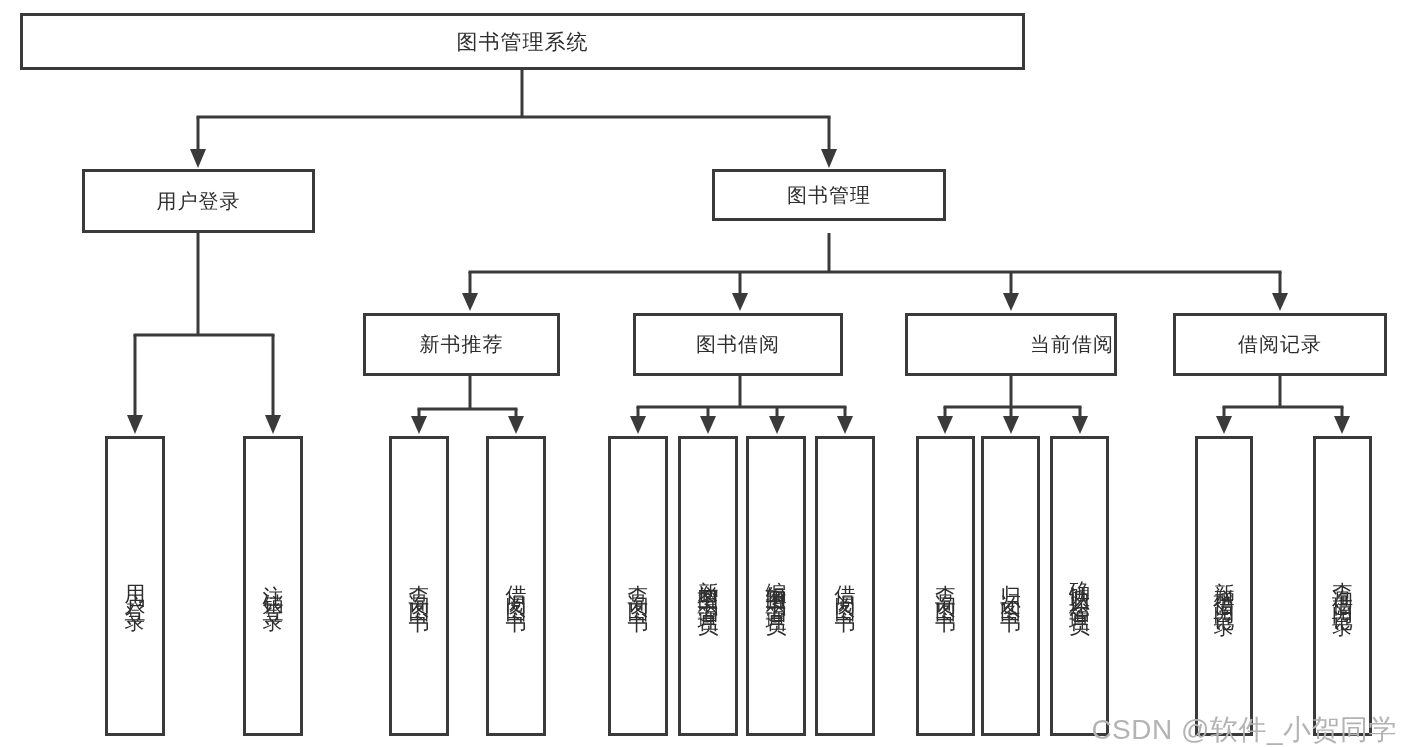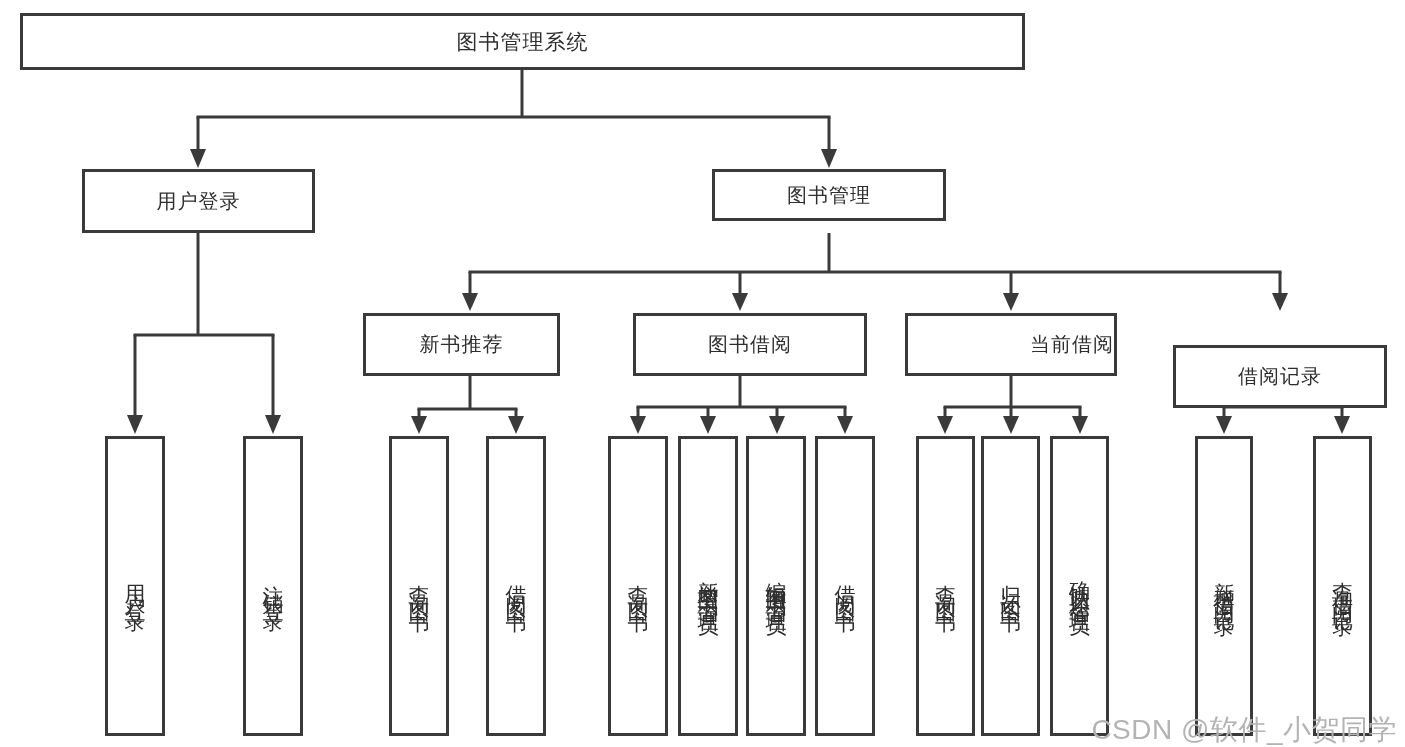--- a/index.html
+++ b/index.html
@@ -44,23 +44,23 @@
   }
   .vbox span { display: block; }
 
   
   .n-root { left: 20px;  top: 13px;  width: 1005px; height: 57px; font-size: 21px; }
   
   .n-l2a  { left: 82px;  top: 169px; width: 233px; height: 64px; }
   .n-l2b  { left: 712px; top: 169px; width: 234px; height: 52px; }
   
   .n-l3a  { left: 363px;  top: 313px; width: 197px; height: 63px; text-align: right; }
-  .n-l3b  { left: 633px;  top: 313px; width: 234px; height: 63px; }
+  .n-l3b  { left: 633px;  top: 313px; width: 210px; height: 63px; }
   .n-l3c  { left: 905px;  top: 313px; width: 212px; height: 63px; justify-content: flex-end; }
-  .n-l3d  { left: 1173px; top: 313px; width: 214px; height: 63px; margin-top: 32px; }
+  .n-l3d  { left: 1173px; top: 313px; width: 214px; height: 63px; }
   
   .n-a1 { left: 105px; }
   .n-a2 { left: 243px; }
   .n-b1 { left: 389px; }
   .n-b2 { left: 486px; }
   .n-c1 { left: 608px; }
   .n-c2 { left: 678px; letter-spacing: 5px; }
   .n-c3 { left: 746px; letter-spacing: 5px; }
   .n-c4 { left: 815px; }
   .n-d1 { left: 916px;  width: 59px; }

